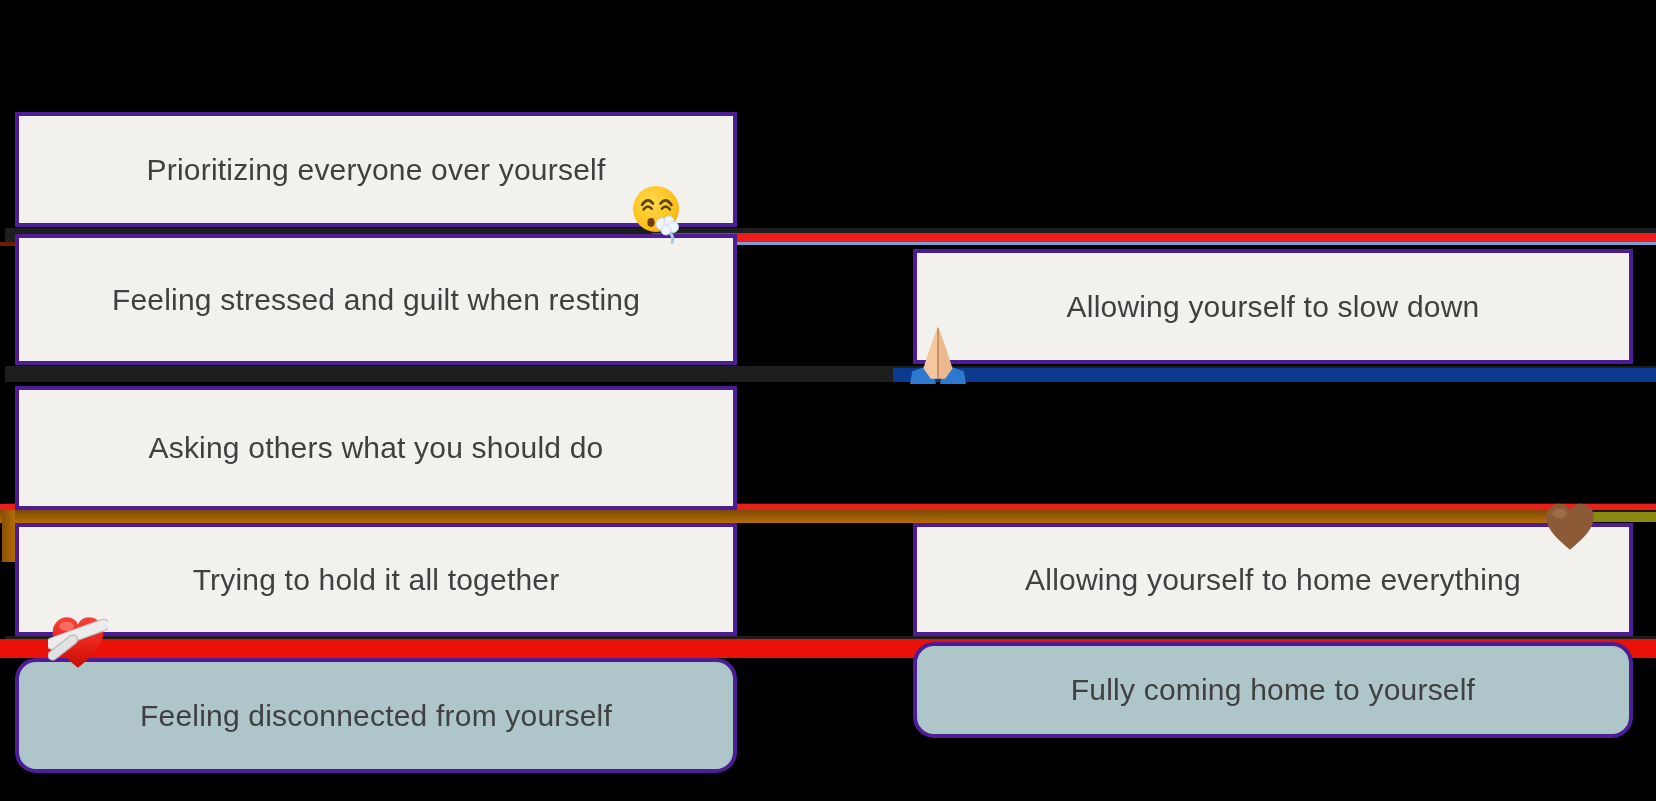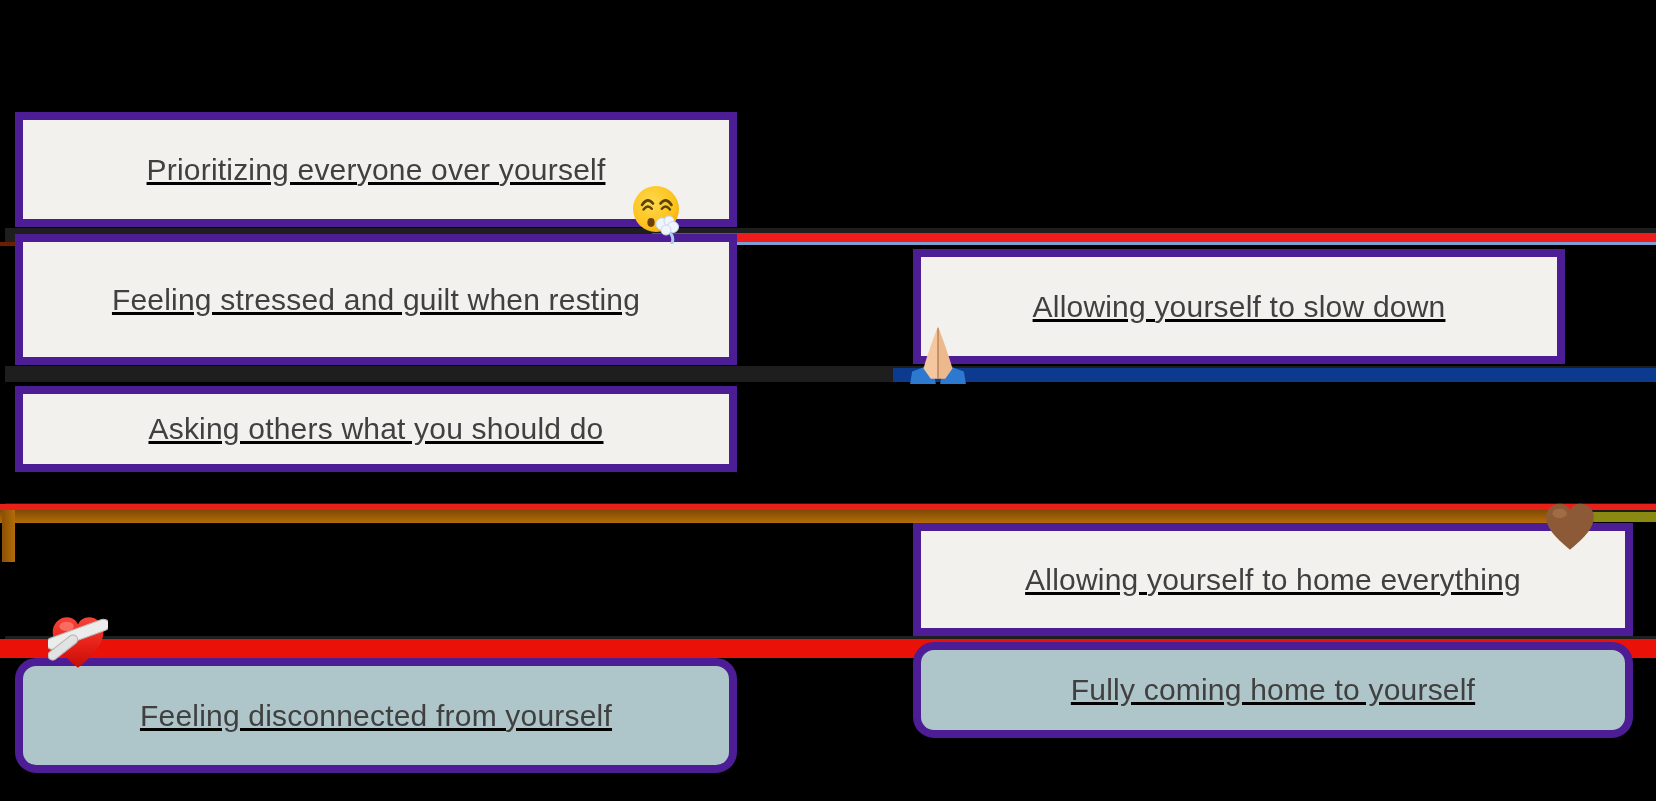--- a/index.html
+++ b/index.html
@@ -8,23 +8,23 @@
     width:1656px;height:801px;
     background:#000;
     overflow:hidden;
     font-family:"Liberation Sans", sans-serif;
   }
   .shadow{position:absolute;background:#1e1e1e;z-index:1;}
   .strip{position:absolute;z-index:2;}
   .box{
     position:absolute;z-index:3;
     background:#f2f1ee;
-    border:8px solid #4c1d95;
+    border:4px solid #4c1d95;
     box-sizing:border-box;
-    display:flex;align-items:center;justify-content:center;text-decoration:underline;
+    display:flex;align-items:center;justify-content:center;
   }
   .box--final{background:#aec5c9;border-radius:21px;}
   .box .label{
     font-size:30px;font-weight:300;color:#404040;
     letter-spacing:.2px;white-space:nowrap;
   }
   .emoji{position:absolute;z-index:5;line-height:0;}
 </style>
 </head>
 <body>
@@ -48,28 +48,31 @@
   <div class="strip" style="left:2px;top:510px;width:13px;height:52px;background:linear-gradient(90deg,#8a5005,#b36c08)"></div>
 
   <div class="strip" style="left:0;top:639px;width:1656px;height:19px;background:#ea1108"></div>
 
   <div class="box" style="left:15px;top:112px;width:722px;height:115px">
     <span class="label">Prioritizing everyone over yourself</span>
   </div>
   <div class="box" style="left:15px;top:234px;width:722px;height:131px">
     <span class="label">Feeling stressed and guilt when resting</span>
   </div>
-  <div class="box" style="left:15px;top:386px;width:722px;height:86px">
+  <div class="box" style="left:15px;top:386px;width:722px;height:124px">
     <span class="label">Asking others what you should do</span>
+  </div>
+  <div class="box" style="left:15px;top:523px;width:722px;height:113px">
+    <span class="label">Trying to hold it all together</span>
   </div>
   <div class="box box--final" style="left:15px;top:658px;width:722px;height:115px">
     <span class="label">Feeling disconnected from yourself</span>
   </div>
 
-  <div class="box" style="left:913px;top:249px;width:652px;height:115px">
+  <div class="box" style="left:913px;top:249px;width:720px;height:115px">
     <span class="label">Allowing yourself to slow down</span>
   </div>
   <div class="box" style="left:913px;top:523px;width:720px;height:113px">
     <span class="label">Allowing yourself to home everything</span>
   </div>
   <div class="box box--final" style="left:913px;top:642px;width:720px;height:96px">
     <span class="label">Fully coming home to yourself</span>
   </div>
 
   <div class="emoji" style="left:630px;top:184px">

